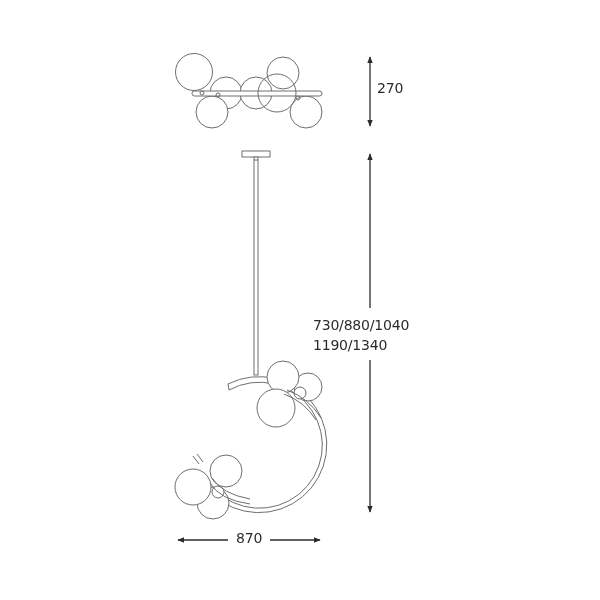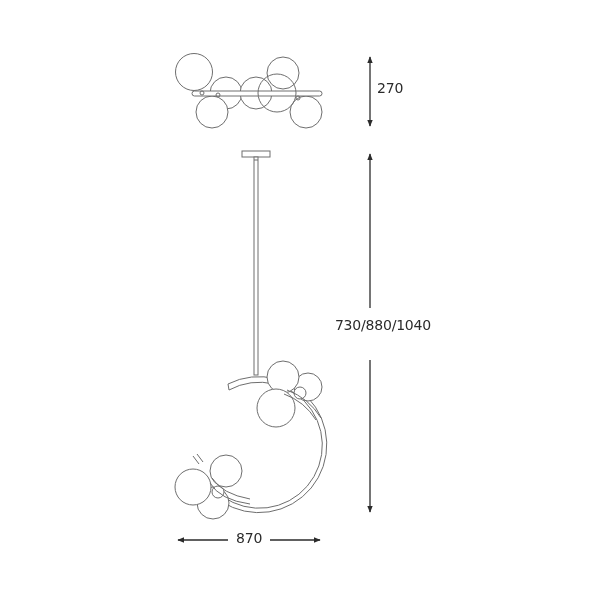--- a/index.html
+++ b/index.html
@@ -3,21 +3,21 @@
 <meta charset="utf-8">
 <style>
   html, body { margin: 0; padding: 0; background: #ffffff; }
   body { width: 600px; height: 600px; position: relative; overflow: hidden; font-family: "Liberation Sans", sans-serif; }
   svg.drawing { position: absolute; left: 0; top: 0; width: 600px; height: 600px; }
   .label {
     position: absolute; color: #2b2b2b; font-family: "DejaVu Sans", sans-serif;
     font-size: 14px; letter-spacing: -0.2px; background: #fff; white-space: nowrap;
   }
   #dim-height-top { left: 377px; top: 80px; }
-  #dim-height-main { left: 313px; top: 315px; width: 118px; text-align: right; line-height: 20px; }
+  #dim-height-main { left: 313px; top: 315px; width: 118px; text-align: left; line-height: 20px; }
   #dim-width { left: 232px; top: 530px; padding: 0 4px; }
 </style>
 </head>
 <body>
 
 <svg class="drawing" viewBox="0 0 600 600" xmlns="http://www.w3.org/2000/svg">
   <defs>
     <marker id="arrow" viewBox="0 0 10 10" refX="9" refY="5" markerWidth="7" markerHeight="11" orient="auto-start-reverse" markerUnits="userSpaceOnUse">
       <path d="M0,1 L10,5 L0,9 Z" fill="#2b2b2b"></path>
     </marker>
@@ -68,14 +68,15 @@
     <line x1="370" y1="154" x2="370" y2="308" marker-start="url(#arrow)"></line>
     <line x1="370" y1="360" x2="370" y2="512" marker-end="url(#arrow)"></line>
     <line x1="178" y1="540" x2="228" y2="540" marker-start="url(#arrow)"></line>
     <line x1="270" y1="540" x2="320" y2="540" marker-end="url(#arrow)"></line>
   </g>
 </svg>
 
 <div class="label" id="dim-height-top">270</div>
 <div class="label" id="dim-height-main">
   <div>730/880/1040</div>
+  <div>1190/1340</div>
 </div>
 <div class="label" id="dim-width">870</div>
 
 </body></html>

